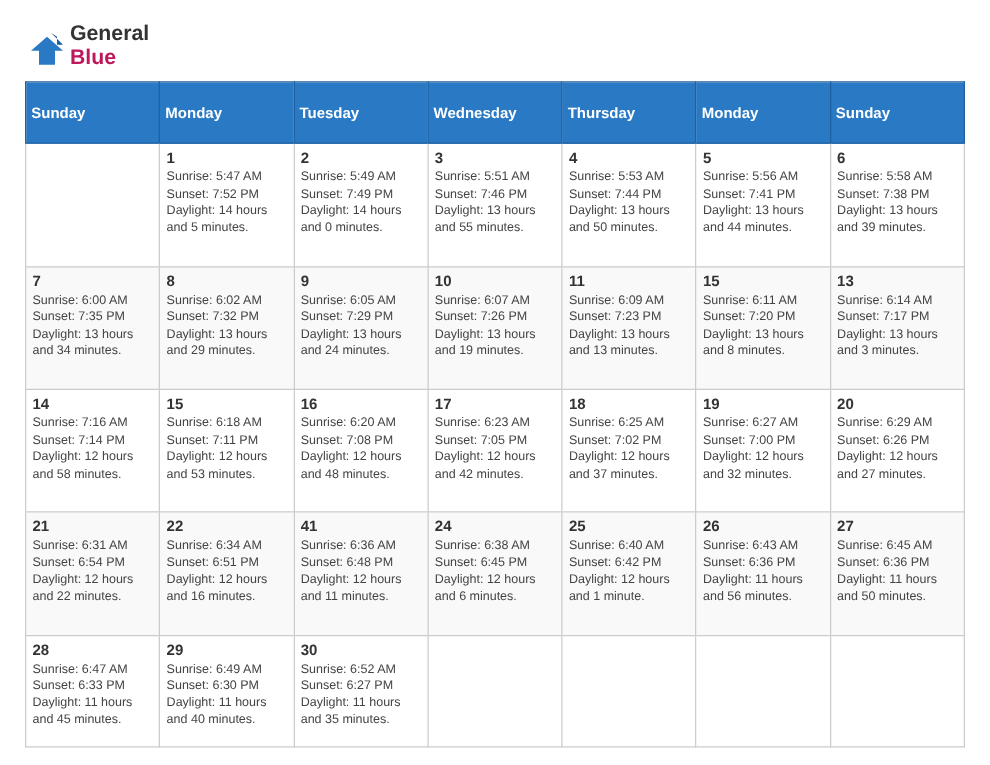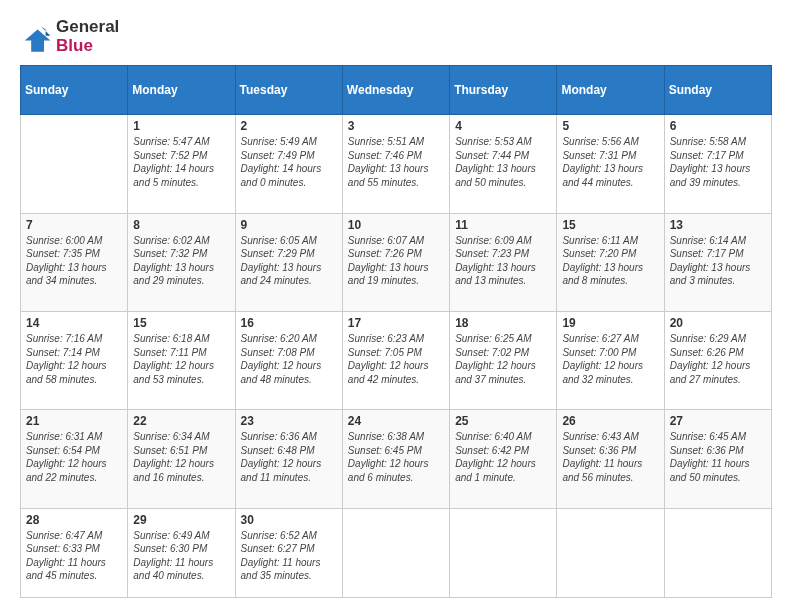--- a/index.html
+++ b/index.html
@@ -87,21 +87,20 @@
     .day-number {
       font-size: 12px;
       font-weight: bold;
       color: #333;
       margin-bottom: 2px;
     }
     .day-info {
       font-size: 10px;
       color: #444;
       line-height: 1.35;
-      font-style: italic;
     }
     .calendar tr:nth-child(even) td {
       background: #f9f9f9;
     }
     .empty-cell {
       background: #fff !important;
     }
     .week-row td {
       height: 88px;
     }
@@ -165,28 +164,28 @@
           <td>
             <div class="day-number">4</div>
             <div class="day-info">Sunrise: 5:53 AM
 Sunset: 7:44 PM
 Daylight: 13 hours
 and 50 minutes.</div>
           </td>
           <td>
             <div class="day-number">5</div>
             <div class="day-info">Sunrise: 5:56 AM
-Sunset: 7:31 PM
+Sunset: 7:41 PM
 Daylight: 13 hours
 and 44 minutes.</div>
           </td>
           <td>
             <div class="day-number">6</div>
             <div class="day-info">Sunrise: 5:58 AM
-Sunset: 7:17 PM
+Sunset: 7:38 PM
 Daylight: 13 hours
 and 39 minutes.</div>
           </td>
         </tr>
         <tr class="week-row">
           <td>
             <div class="day-number">7</div>
             <div class="day-info">Sunrise: 6:00 AM
 Sunset: 7:35 PM
 Daylight: 13 hours
@@ -295,21 +294,21 @@
 and 22 minutes.</div>
           </td>
           <td>
             <div class="day-number">22</div>
             <div class="day-info">Sunrise: 6:34 AM
 Sunset: 6:51 PM
 Daylight: 12 hours
 and 16 minutes.</div>
           </td>
           <td>
-            <div class="day-number">23</div>
+            <div class="day-number">41</div>
             <div class="day-info">Sunrise: 6:36 AM
 Sunset: 6:48 PM
 Daylight: 12 hours
 and 11 minutes.</div>
           </td>
           <td>
             <div class="day-number">24</div>
             <div class="day-info">Sunrise: 6:38 AM
 Sunset: 6:45 PM
 Daylight: 12 hours

